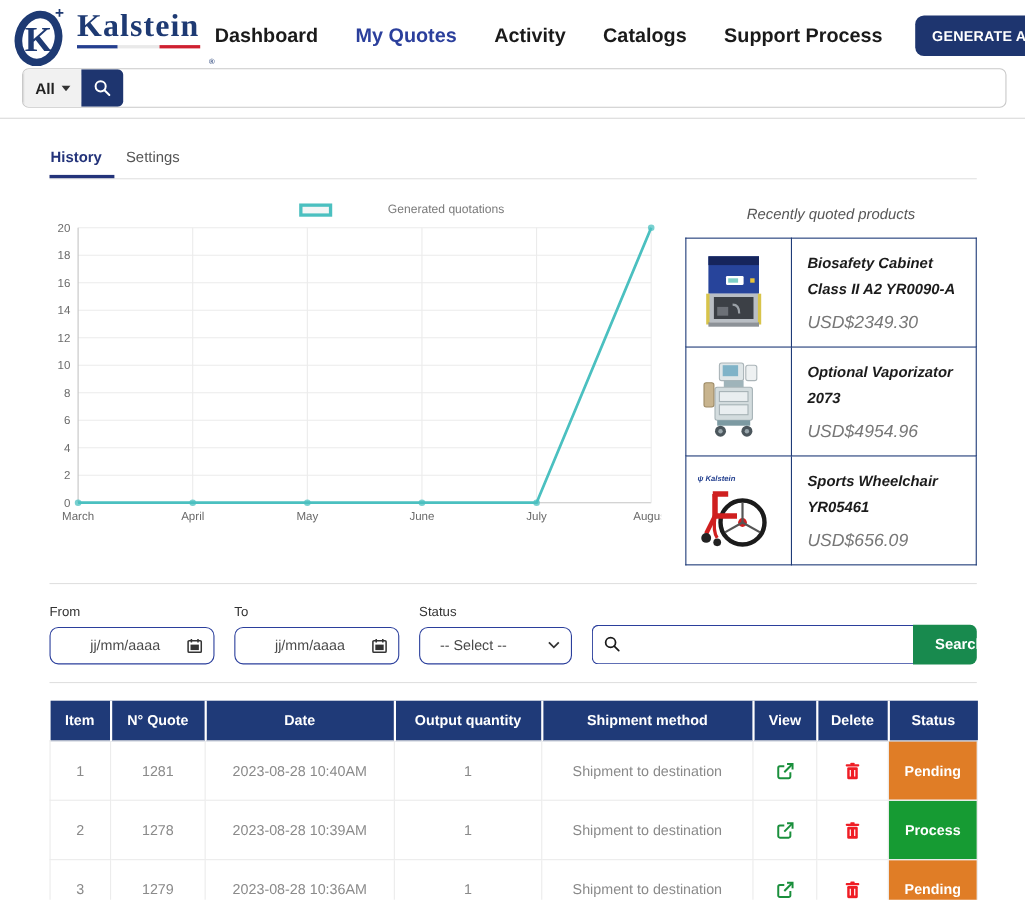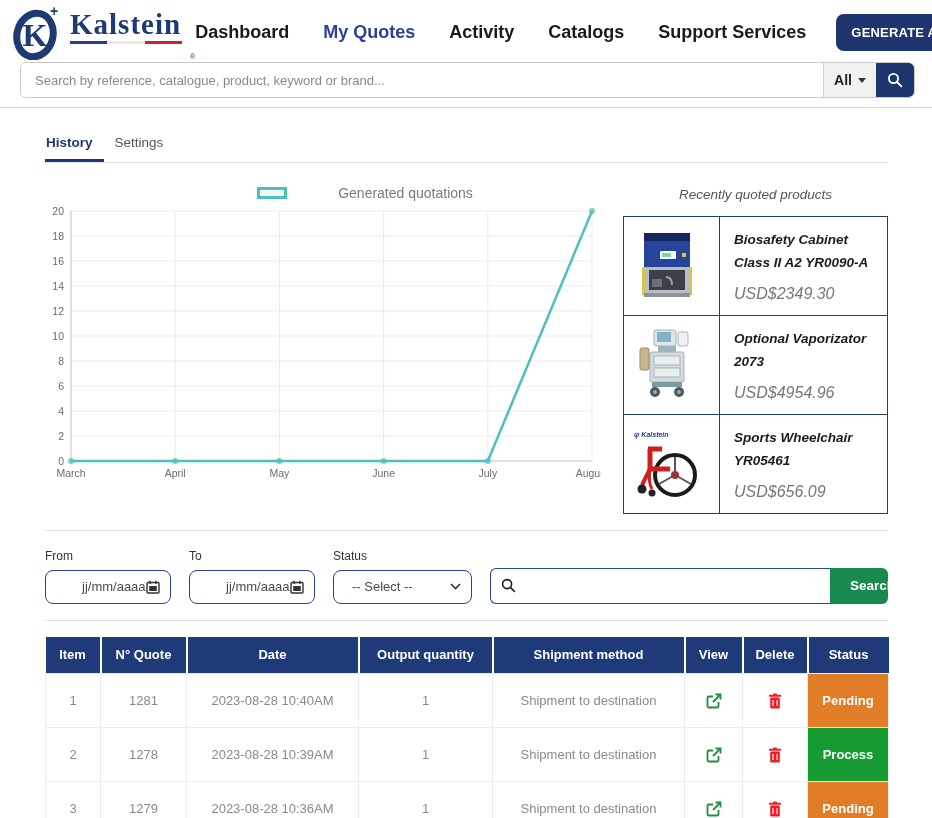--- a/index.html
+++ b/index.html
@@ -67,41 +67,41 @@
   .tabs { display: flex; gap: 10px; margin-top: 27px; }
   .tab { font-size: 13.5px; padding: 0 11px 9px 1px; cursor: pointer; color: #555; }
   .tab.active { color: #23337a; font-weight: 700; border-bottom: 3px solid #23337a; }
   .tabs-divider { border: none; border-top: 1px solid #e2e2e2; }
 
   
   .dash-row { display: flex; margin-top: 18px; gap: 22px; }
   .chart-panel { width: 556px; flex: 0 0 556px; }
   .chart-legend { display: flex; align-items: center; justify-content: center; gap: 7px; margin: 4px 0 2px 0; cursor: pointer; width: 420px; margin-left: 110px;}
   .legend-swatch { width: 30px; height: 12px; background: #f4f6f6; border: 3px solid #4bc0c0; }
-  .legend-label { font-size: 14px; color: #7a7a7a; margin-left: 44px; }
+  .legend-label { font-size: 11px; color: #7a7a7a; margin-left: 44px; }
 
   .products-panel { flex: 1; font-style: italic; }
   .products-title { text-align: center; font-size: 13.5px; color: #555; margin: 6px 0 14px 0; }
   .products-table { width: 100%; border-collapse: collapse; }
   .products-table td { border: 1px solid #1f3b78; vertical-align: middle; }
   .prod-img-cell { width: 96px; text-align: center; padding: 4px; cursor: pointer; }
   .prod-text-cell { padding: 12px 14px; cursor: pointer; }
   .prod-name { font-size: 13.5px; font-weight: 700; color: #1b1b1b; line-height: 1.7; }
   .prod-price { font-size: 16px; color: #777; margin-top: 10px; }
 
   
   .section-divider { border: none; border-top: 1px solid #e0e0e0; margin-top: 16px; }
   .filters { display: flex; align-items: flex-end; gap: 18px; margin-top: 18px; }
   .filter-field { display: flex; flex-direction: column; gap: 7px; }
   .filter-label { font-size: 12px; color: #333; }
   .pill {
     display: flex; align-items: center; height: 34px;
     border: 1.5px solid #2b3f9c; border-radius: 8px; background: #fff; padding: 0 10px;
   }
-  .date-pill { width: 126px; justify-content: space-between; cursor: text; padding-left: 36px; }
+  .date-pill { width: 150px; justify-content: space-between; cursor: text; padding-left: 36px; }
   .date-ph { font-size: 13px; color: #4a4a4a; }
   .select-pill { width: 139px; justify-content: space-between; cursor: pointer; }
   .select-ph { font-size: 13px; color: #4a4a4a; padding-left: 8px; }
   .filter-search-wrap { display: flex; flex: 1; align-items: stretch; }
   .filter-search {
     flex: 1; display: flex; align-items: center; gap: 8px;
     border: 1.5px solid #2b3f9c; border-radius: 6px 0 0 6px; border-right: none;
     height: 36px; padding: 0 10px; background: #fff;
   }
   .filter-search input { border: none; outline: none; flex: 1; font-size: 13px; font-family: "Liberation Sans", sans-serif; }
@@ -150,28 +150,27 @@
       </div>
     </div>
     <span class="reg-mark">®</span>
   </div>
 
   <nav class="main-nav">
     <span class="nav-item">Dashboard</span>
     <span class="nav-item active">My Quotes</span>
     <span class="nav-item">Activity</span>
     <span class="nav-item">Catalogs</span>
-    <span class="nav-item">Support Services</span>
+    <span class="nav-item">Support Process</span>
   </nav>
   <button class="generate-btn">GENERATE A QUOTE</button>
 </header>
 
 <div class="search-row">
   <div class="search-group">
-    <input type="text" placeholder="Search by reference, catalogue, product, keyword or brand..." style="">
     <div class="scope-btn">
       <span>All</span>
       <span class="caret-down"></span>
     </div>
     <button class="magnify-btn">
       <svg width="16" height="16" viewBox="0 0 16 16">
         <circle cx="6.5" cy="6.5" r="4.6" fill="none" stroke="#ffffff" stroke-width="1.8"></circle>
         <line x1="10" y1="10" x2="14.4" y2="14.4" stroke="#ffffff" stroke-width="1.8" stroke-linecap="round"></line>
       </svg>
     </button>

